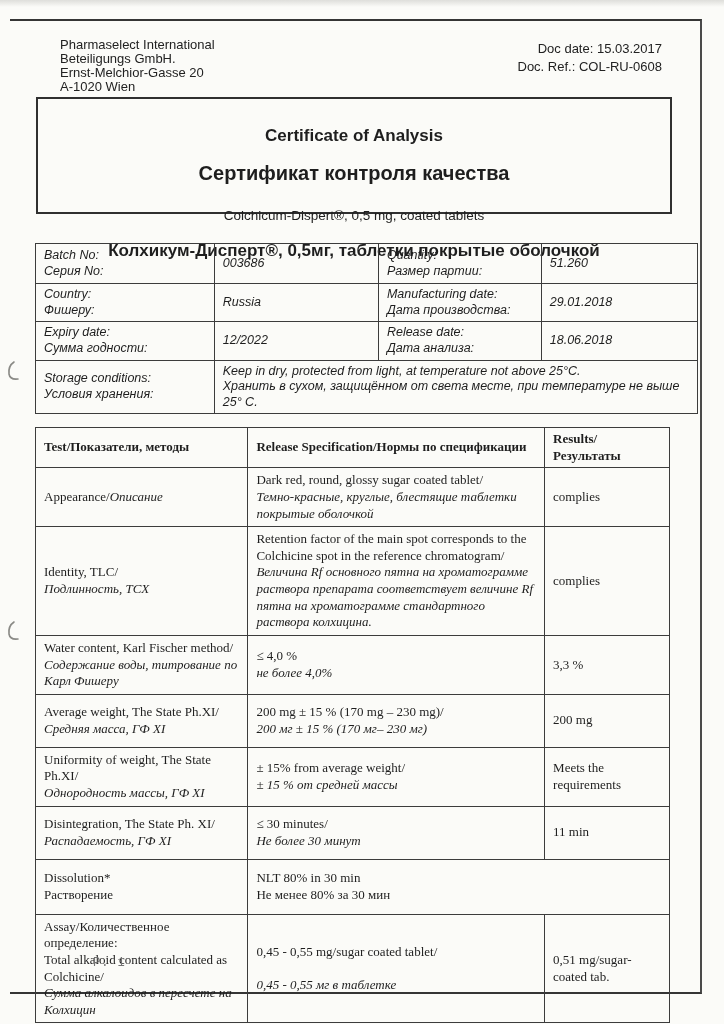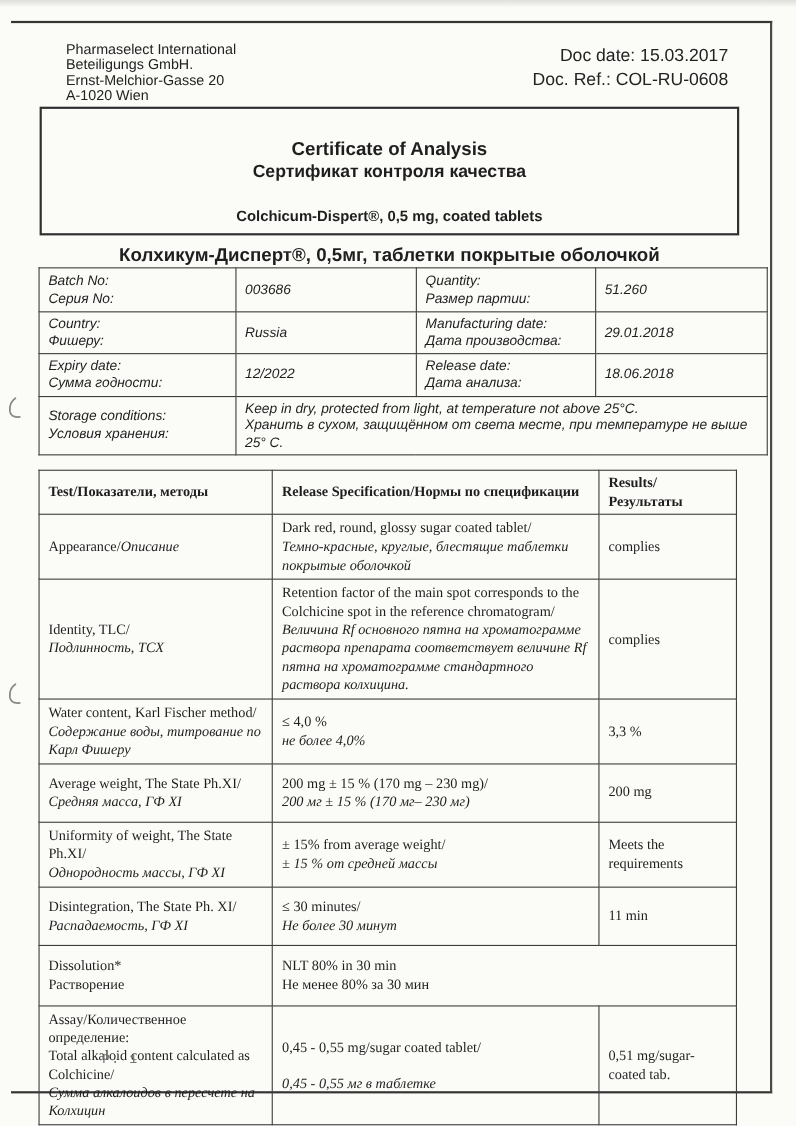--- a/index.html
+++ b/index.html
@@ -27,30 +27,30 @@
     border-top:2px solid #353535;
     border-right:2px solid #4a4a4a;
     border-bottom:2px solid #353535;
   }
   .company-block{
     position:absolute;left:60px;top:38px;
     font-size:13px;line-height:1.08;color:#222;
   }
   .doc-info{
     position:absolute;right:62px;top:40px;text-align:right;
-    font-size:16px;line-height:1.35;color:#222;
+    font-size:13px;line-height:1.35;color:#222;
   }
   .title-box{
     position:absolute;left:36px;top:97px;width:636px;height:117px;
     border:2px solid #303030;
     text-align:center;box-sizing:border-box;padding-top:7px;
   }
   .title-en{font-size:17px;font-weight:bold;margin-top:20px;}
-  .title-ru{font-size:16px;font-weight:bold;margin-top:2px;}
-  .product-en{font-size:13.5px;font-weight:bold;margin-top:23px;}
+  .title-ru{font-size:20px;font-weight:bold;margin-top:16px;}
+  .product-en{font-size:13.5px;font-weight:normal;margin-top:23px;}
   .product-ru{font-size:17px;font-weight:bold;margin-top:18px;}
 
   table{border-collapse:collapse;table-layout:fixed;}
   td,th{border:1px solid var(--line);box-sizing:border-box;}
 
   .batch-table{
     position:absolute;left:35px;top:243px;width:663px;
     font-size:12.5px;line-height:1.25;font-style:italic;
   }
   .batch-table td{padding:3px 8px;vertical-align:middle;}

